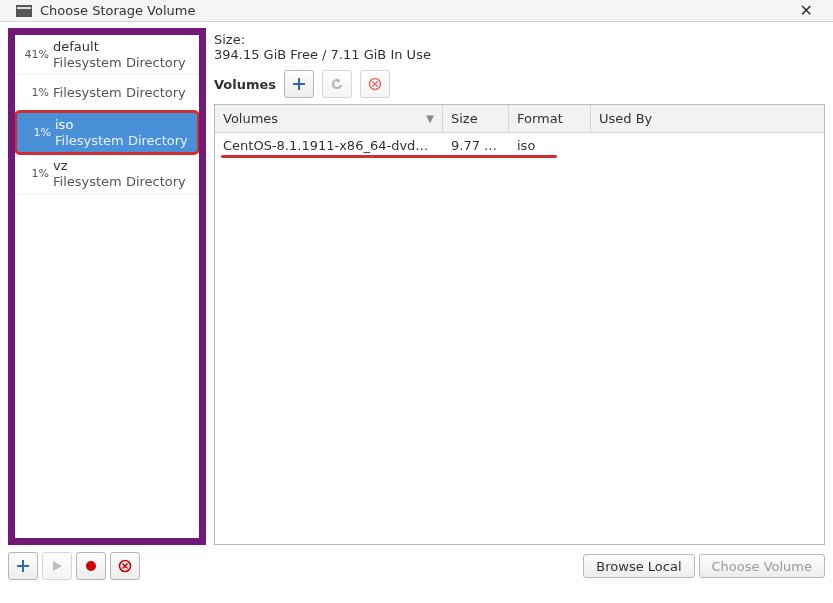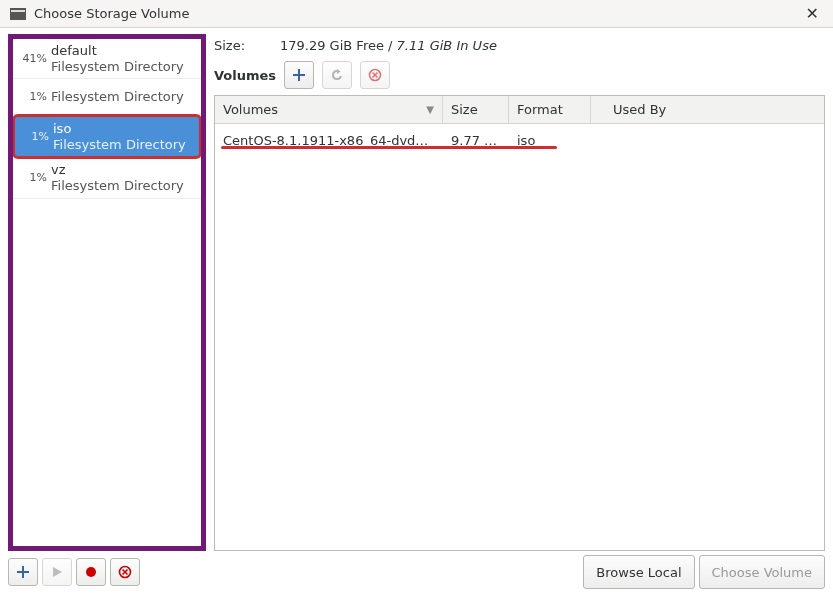--- a/index.html
+++ b/index.html
@@ -10,24 +10,24 @@
     margin: 0;
     padding: 0;
     background: #fff;
     width: 833px;
     height: 603px;
     overflow: hidden;
     font-size: 13px;
     color: #2e3436;
   }
   .titlebar {
-    height: 28px;
-    display: flex;
-    align-items: center;
-    padding: 0 10px;
+    height: 22px;
+    display: flex;
+    align-items: center;
+    padding: 0 16px;
     background: #f6f5f4;
     border-bottom: 1px solid #d3d7cf;
   }
   .titlebar .title-icon {
     width: 16px;
     height: 12px;
     background: #555;
     margin-right: 8px;
     position: relative;
   }
@@ -51,21 +51,21 @@
     color: #2e3436;
   }
   .main-area {
     display: flex;
     height: 523px;
     padding: 6px 8px 0 8px;
     gap: 8px;
   }
   .pool-list {
     width: 198px;
-    border: 5px solid #701a75;
+    border: 7px solid #701a75;
     background: #fff;
     overflow: auto;
   }
   .pool-item {
     display: flex;
     align-items: center;
     border-bottom: 1px solid #eeeeec;
     padding: 4px 6px;
     cursor: pointer;
     min-height: 36px;
@@ -107,30 +107,30 @@
     flex-direction: column;
   }
   .details {
     padding: 2px 0 6px 0;
     font-size: 13px;
   }
   .details-row {
     display: flex;
     align-items: baseline;
     padding: 2px 0;
+    flex-direction: column;
   }
   .details-row .label {
     width: 66px;
     color: #2e3436;
   }
   .details-row .value {
     color: #2e3436;
   }
   .details-row .value .italic {
-    font-style: italic;
   }
   .volumes-bar {
     display: flex;
     align-items: center;
     gap: 8px;
     margin-bottom: 6px;
   }
   .volumes-bar .volumes-label {
     font-weight: bold;
     font-size: 13px;
@@ -171,30 +171,30 @@
     align-items: center;
     height: 100%;
     border-right: 1px solid #d3d7cf;
   }
   .vol-header .hcell:last-child {
     border-right: none;
   }
   .col-volumes { width: 228px; }
   .col-size    { width: 66px; }
   .col-format  { width: 82px; }
-  .col-usedby  { flex: 1; margin-left: 14px; }
+  .col-usedby  { flex: 1; }
   .sort-ind {
     margin-left: auto;
     font-size: 10px;
     color: #888;
   }
   .vol-row {
     display: flex;
     height: 24px;
-    align-items: flex-end;
+    align-items: center;
     position: relative;
   }
   .vol-row .rcell {
     padding: 0 8px;
     font-size: 13px;
     white-space: nowrap;
     overflow: hidden;
     text-overflow: ellipsis;
   }
   .annot-underline {
@@ -208,21 +208,21 @@
     height: 42px;
     display: flex;
     align-items: center;
     padding: 0 8px;
     gap: 4px;
   }
   .footer .spacer {
     flex: 1;
   }
   .text-btn {
-    height: 34px;
+    height: 24px;
     padding: 0 12px;
     border: 1px solid #b6b6b3;
     background: linear-gradient(#fdfdfd, #ededec);
     border-radius: 3px;
     font-size: 13px;
     cursor: pointer;
     display: inline-flex;
     align-items: center;
   }
   .text-btn.disabled {
@@ -270,21 +270,21 @@
         <div class="pool-sub">Filesystem Directory</div>
       </div>
     </div>
   </div>
 
   <div class="right-pane">
     <div class="details">
       <div class="details-row">
         <span class="label">Size:</span>
         <span class="value">
-          <span>179.29 GiB Free / </span><span class="italic">7.11 GiB In Use</span>
+          <span>394.15 GiB Free / </span><span class="italic">7.11 GiB In Use</span>
         </span>
       </div>
     </div>
 
     <div class="volumes-bar">
       <span class="volumes-label">Volumes</span>
       <span class="icon-btn">
         <svg width="14" height="14" viewBox="0 0 14 14">
             <path d="M6 1h2v5h5v2H8v5H6V8H1V6h5z" fill="#3465a4"></path>
           </svg>

